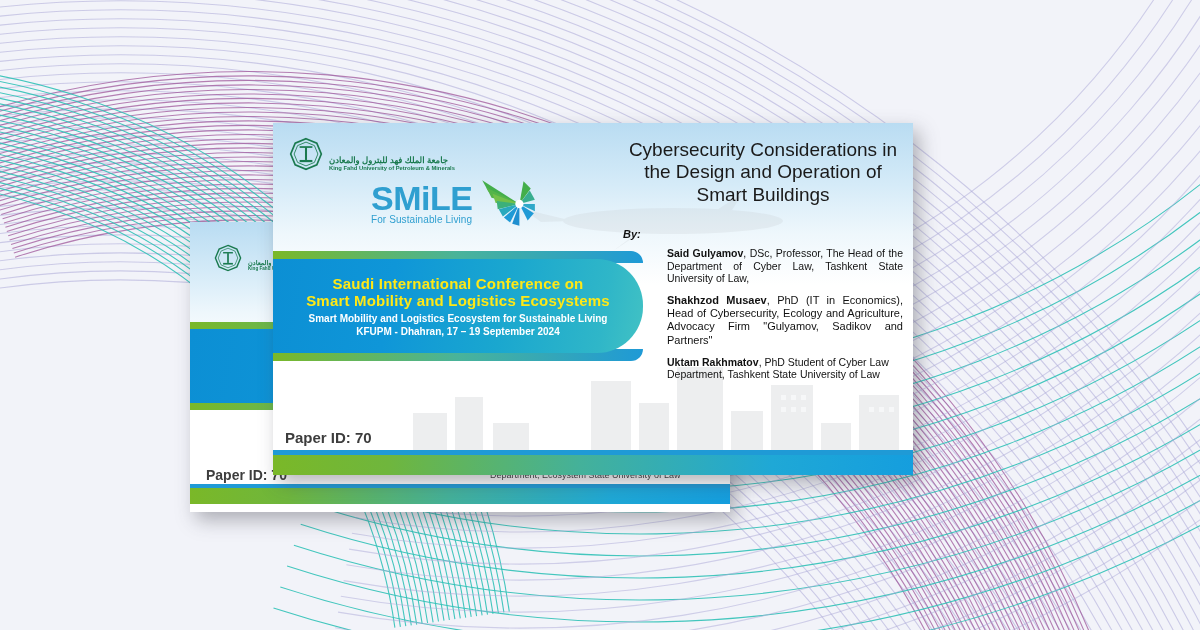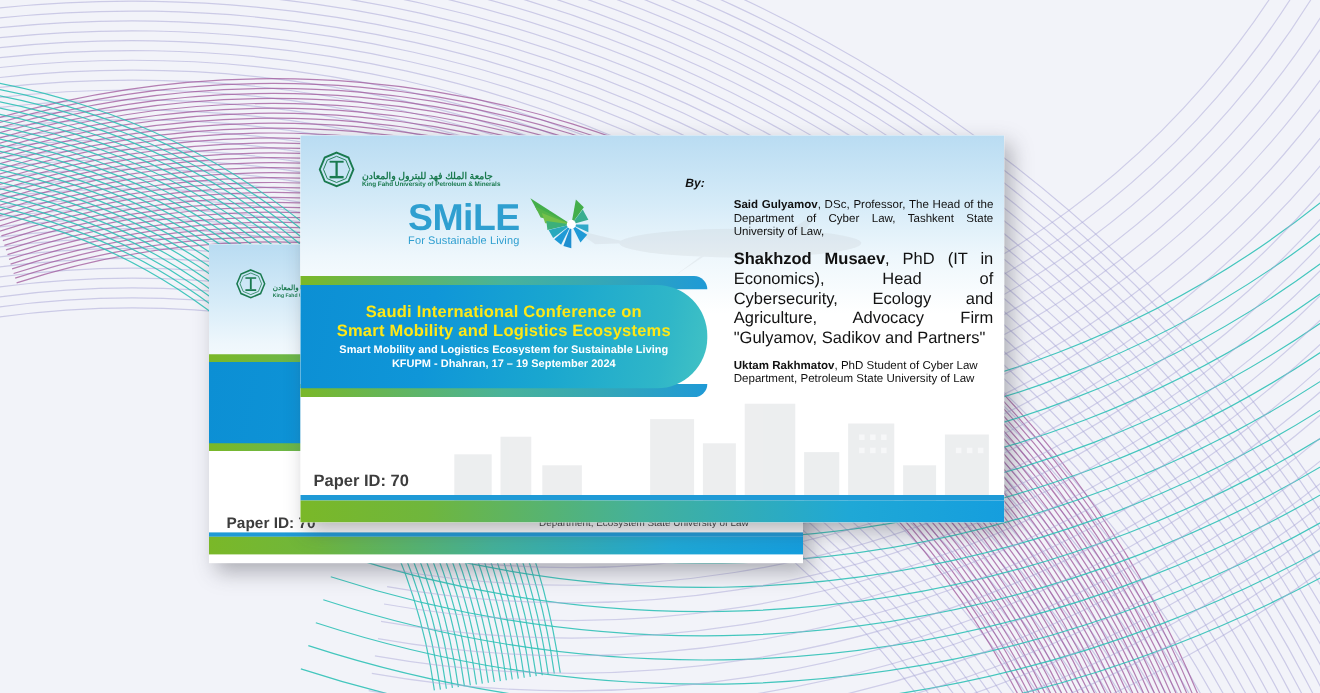--- a/index.html
+++ b/index.html
@@ -403,31 +403,32 @@
         <div class="banner-edge-bot" style="bottom:0;height:12px;background:linear-gradient(to right,#7ab828,#49b39a,#1f9ad6);border-bottom-right-radius:52px;"></div>
         <div class="banner-body" style="top:8px;bottom:8px;">
           <div class="b-l1" style="font-size:15px;">Saudi International  Conference on</div>
           <div class="b-l2" style="font-size:15px;">Smart Mobility and Logistics Ecosystems</div>
           <div class="b-l3" style="font-size:10px;margin-top:4px;">Smart Mobility and Logistics Ecosystem for Sustainable Living</div>
           <div class="b-l4" style="font-size:10px;margin-top:2px;">KFUPM - Dhahran, 17 – 19 September 2024</div>
         </div>
       </div>
 
       <div class="rcol" style="left:350px; top:16px; width:280px;">
+        <div class="paper-title" style="font-size:19px;">Cybersecurity Considerations in the Design and Operation of Smart Buildings</div>
 
         <div class="by-label" style="font-size:11px; margin-top:22px;">By:</div>
 
         <div class="author" style="font-size:10.5px; margin-top:7px;">
           <b>Said Gulyamov</b><span>, DSc, Professor, The Head of the Department of Cyber Law, Tashkent State University of Law,</span>
         </div>
-        <div class="author" style="font-size:15px; margin-top:9px;">
+        <div class="author" style="font-size:11px; margin-top:9px;">
           <b>Shakhzod Musaev</b><span>, PhD (IT in Economics), Head of Cybersecurity, Ecology and Agriculture, Advocacy Firm "Gulyamov, Sadikov and Partners"</span>
         </div>
         <div class="author" style="font-size:10.5px; margin-top:9px; text-align:left;">
-          <b>Uktam Rakhmatov</b><span>, PhD Student of Cyber Law Department, Petroleum State University of Law</span>
+          <b>Uktam Rakhmatov</b><span>, PhD Student of Cyber Law Department, Tashkent State University of Law</span>
         </div>
       </div>
 
       <div class="paper-id" style="left:12px; top:306px; font-size:15px;">Paper ID: 70</div>
 
       <div class="foot-thin" style="bottom:20px; height:5px;"></div>
       <div class="foot-band" style="bottom:0px; height:20px;"></div>
     </div>
   </div>
 

